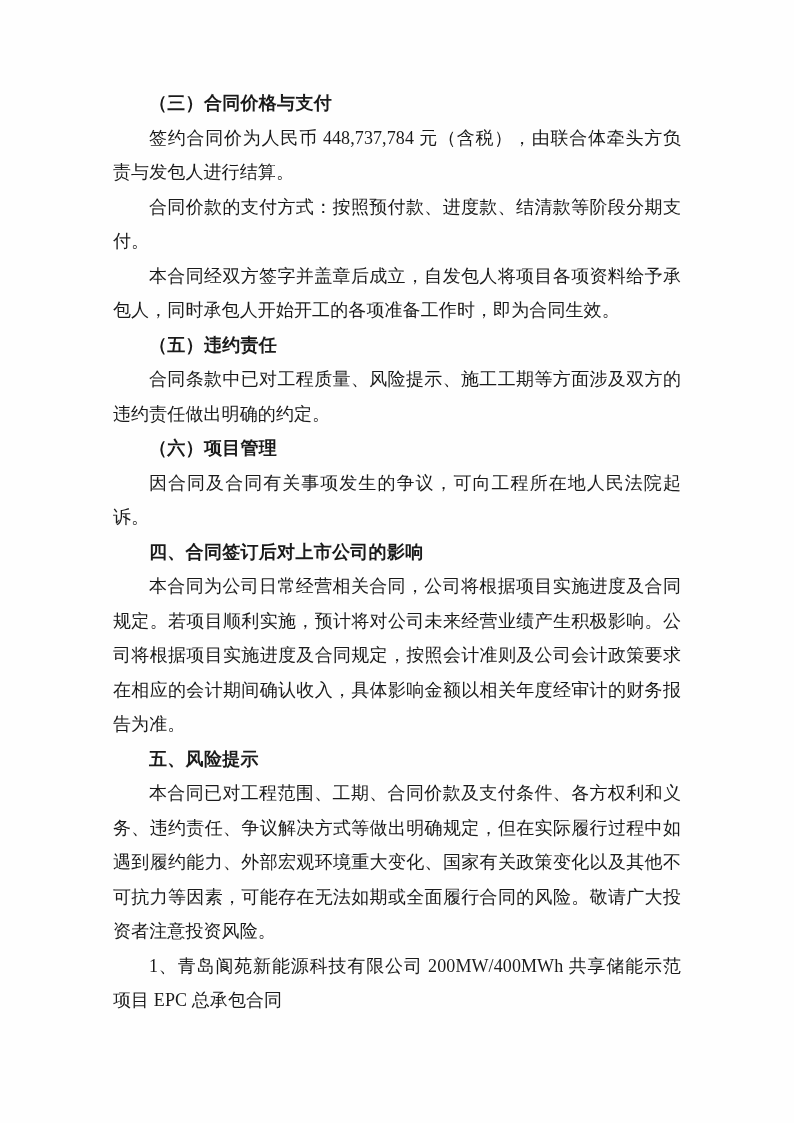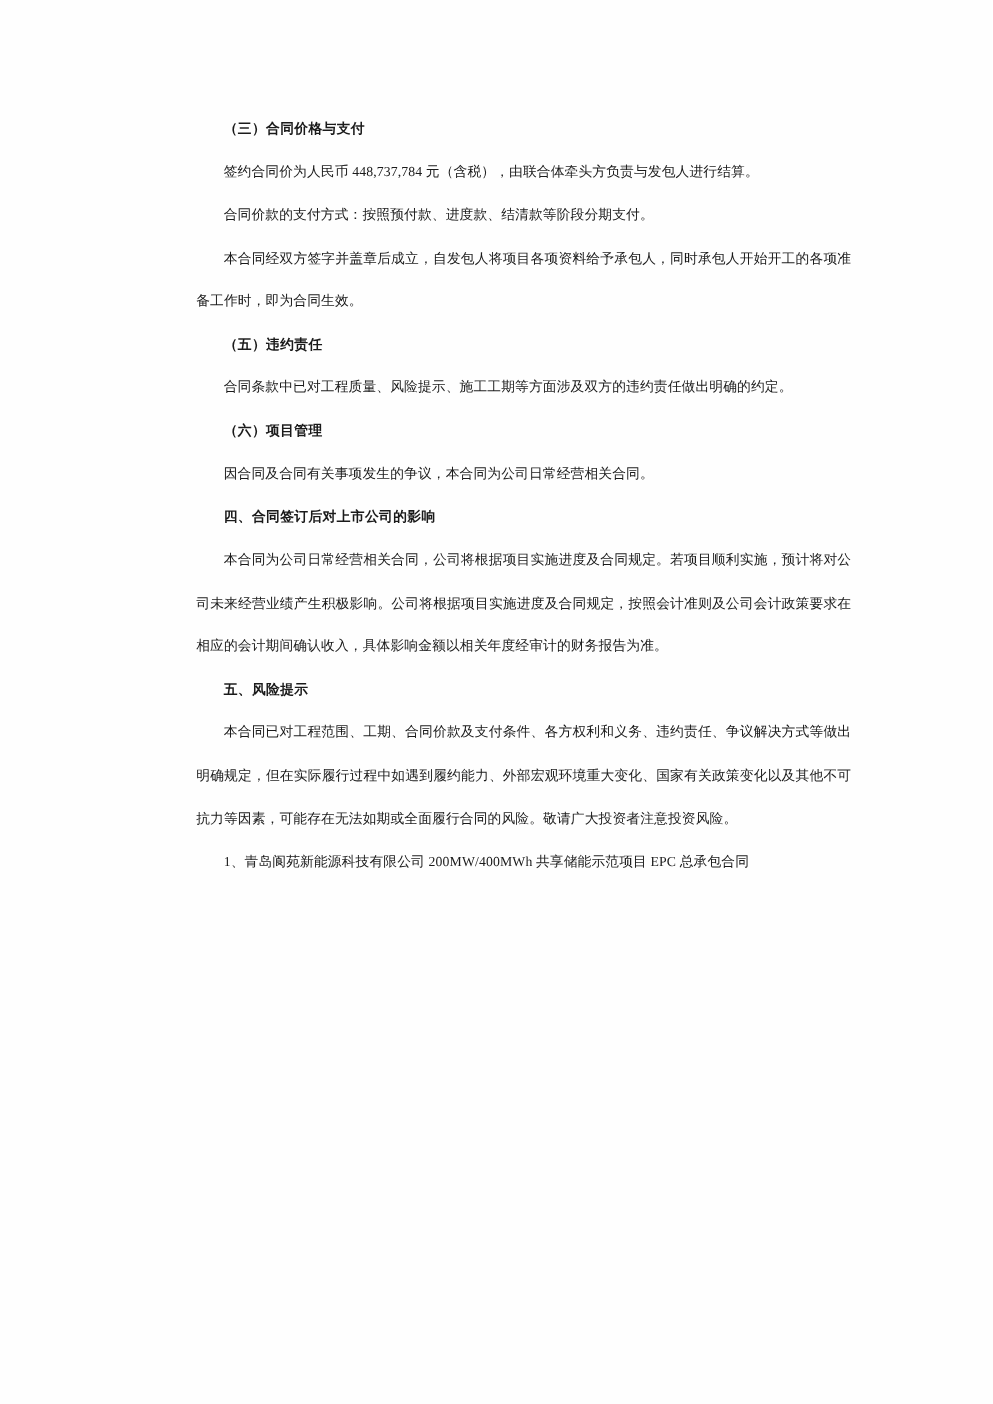--- a/index.html
+++ b/index.html
@@ -19,25 +19,24 @@
     position: absolute;
     left: 0;
     top: 0;
     width: 794px;
     height: 1123px;
     box-sizing: border-box;
     padding: 86px 113px 60px 113px;
     background: #fefefe;
   }
   .doc-body {
-    font-size: 11px;
+    font-size: 18px;
     line-height: 34.5px;
     text-align: justify;
     text-justify: inter-ideograph;
-    margin-left: 44px;
   }
   .heading {
     font-weight: bold;
     text-indent: 2em;
     margin: 0;
     letter-spacing: 0.3px;
   }
   .para {
     text-indent: 2em;
     margin: 0;
@@ -53,21 +52,21 @@
     <p class="heading">（三）合同价格与支付</p>
     <p class="para">签约合同价为人民币 448,737,784 元（含税），由联合体牵头方负责与发包人进行结算。</p>
     <p class="para">合同价款的支付方式：按照预付款、进度款、结清款等阶段分期支付。</p>
 
     <p class="para">本合同经双方签字并盖章后成立，自发包人将项目各项资料给予承包人，同时承包人开始开工的各项准备工作时，即为合同生效。</p>
 
     <p class="heading">（五）违约责任</p>
     <p class="para">合同条款中已对工程质量、风险提示、施工工期等方面涉及双方的违约责任做出明确的约定。</p>
 
     <p class="heading">（六）项目管理</p>
-    <p class="para">因合同及合同有关事项发生的争议，本合同为公司日常经营相关合同。</p>
+    <p class="para">因合同及合同有关事项发生的争议，可向工程所在地人民法院起诉。</p>
 
     <p class="heading">四、合同签订后对上市公司的影响</p>
     <p class="para">本合同为公司日常经营相关合同，公司将根据项目实施进度及合同规定。若项目顺利实施，预计将对公司未来经营业绩产生积极影响。公司将根据项目实施进度及合同规定，按照会计准则及公司会计政策要求在相应的会计期间确认收入，具体影响金额以相关年度经审计的财务报告为准。</p>
 
     <p class="heading">五、风险提示</p>
     <p class="para">本合同已对工程范围、工期、合同价款及支付条件、各方权利和义务、违约责任、争议解决方式等做出明确规定，但在实际履行过程中如遇到履约能力、外部宏观环境重大变化、国家有关政策变化以及其他不可抗力等因素，可能存在无法如期或全面履行合同的风险。敬请广大投资者注意投资风险。</p>
 
     <p class="para">1、青岛阆苑新能源科技有限公司 200MW/400MWh 共享储能示范项目 EPC 总承包合同</p>
 
   </div>

